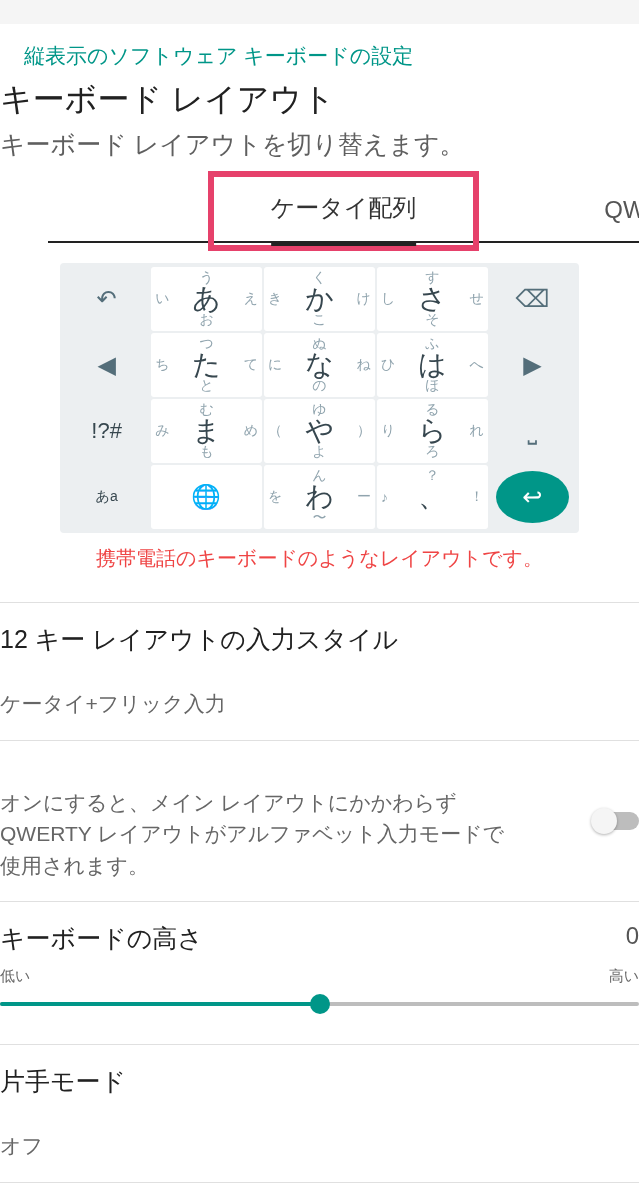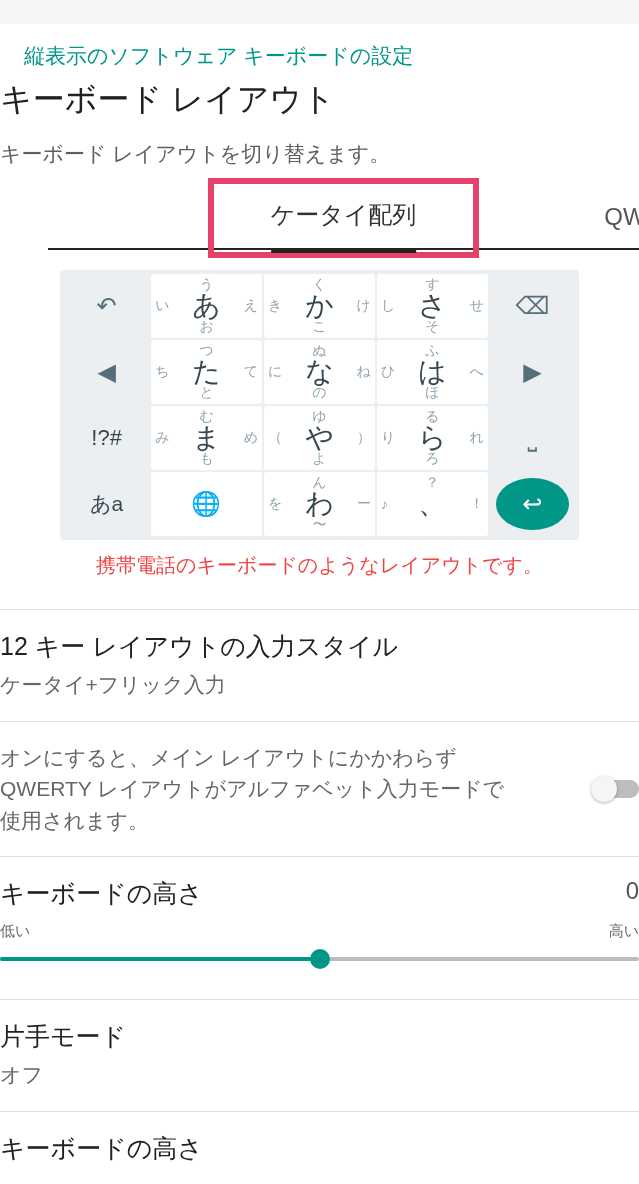--- a/index.html
+++ b/index.html
@@ -8,21 +8,21 @@
   background: #fff;
   width: 639px;
   height: 1184px;
   overflow: hidden;
   color: #212121;
 }
 .statusbar { height: 24px; background: #f5f5f5; }
 .header { padding: 18px 0 10px 0; }
 .breadcrumb { color: #009688; font-size: 21px; padding-bottom: 8px; font-weight: 500; margin-left: 24px; }
 .title { font-size: 32px; font-weight: 500; padding-bottom: 6px; }
-.subtitle { font-size: 21px; color: #444; opacity: .85; margin-top: 12px; }
+.subtitle { font-size: 25px; color: #444; opacity: .85; }
 .tabs { position: relative; height: 64px; border-bottom: 2px solid #222; margin-top: 8px; margin-left: 48px; }
 .tab-center {
   position: absolute; left: 50%; top: 50%; transform: translate(-50%, -50%);
   font-size: 24px; color: #333; font-weight: 500; padding-bottom: 4px;
 }
 .tab-center::after { content: ""; position: absolute; left: 0; right: 0; bottom: -18px; height: 4px; background: #222; }
 .tab-right { position: absolute; right: -40px; top: 50%; transform: translateY(-50%); font-size: 24px; color: #555; }
 .highlight-box {
   position: absolute;
   left: 160px; right: 160px; top: -8px; bottom: -10px;
@@ -45,21 +45,21 @@
 .kkey .big { font-size: 28px; color: #37474f; }
 .kkey .small { font-size: 14px; color: #90a4ae; position: absolute; }
 .kkey .st { top: 2px; left: 50%; transform: translateX(-50%);}
 .kkey .sb { bottom: 2px; left: 50%; transform: translateX(-50%);}
 .kkey .sl { left: 4px; top: 50%; transform: translateY(-50%);}
 .kkey .sr { right: 4px; top: 50%; transform: translateY(-50%);}
 .kbd-caption { text-align: center; font-size: 20px; color: #ef4444; padding: 12px 0 20px 0; }
 .divider { height: 1px; background: #e0e0e0; }
 .setting { padding: 20px 8px 20px 0; border-bottom: 1px solid #e0e0e0; position: relative; }
 .setting .stitle { font-size: 25px; font-weight: 400; color: #212121; padding-bottom: 6px; }
-.setting .sdesc { font-size: 21px; color: #666; line-height: 1.5; max-width: 520px;}
+.setting .sdesc { font-size: 21px; color: #666; line-height: 1.5; max-width: 520px; margin-top: 26px;}
 .toggle {
   position: absolute; right: 0; top: 50%; transform: translateY(-50%);
   width: 46px; height: 18px; background: #bdbdbd; border-radius: 10px;
 }
 .toggle::after {
   content: ""; position: absolute; left: -2px; top: -4px;
   width: 26px; height: 26px; background: #f5f5f5; border-radius: 50%;
   box-shadow: 0 1px 3px rgba(0,0,0,.3);
 }
 .slider-section { padding: 20px 0 30px 0; border-bottom: 1px solid #e0e0e0; position: relative;}
@@ -164,21 +164,21 @@
         <span class="big">ら</span>
         <span class="small st">る</span>
         <span class="small sb">ろ</span>
         <span class="small sl">り</span>
         <span class="small sr">れ</span>
       </div>
       <div class="kkey gray">
         <span style="font-size:24px">⎵</span>
       </div>
       <div class="kkey gray">
-        <span class="big" style="font-size:21px">あa</span>
+        <span class="big" style="font-size:14px">あa</span>
       </div>
       <div class="kkey">
         <span style="font-size:24px">🌐</span>
       </div>
       <div class="kkey">
         <span class="big">わ</span>
         <span class="small st">ん</span>
         <span class="small sb">〜</span>
         <span class="small sl">を</span>
         <span class="small sr">ー</span>

